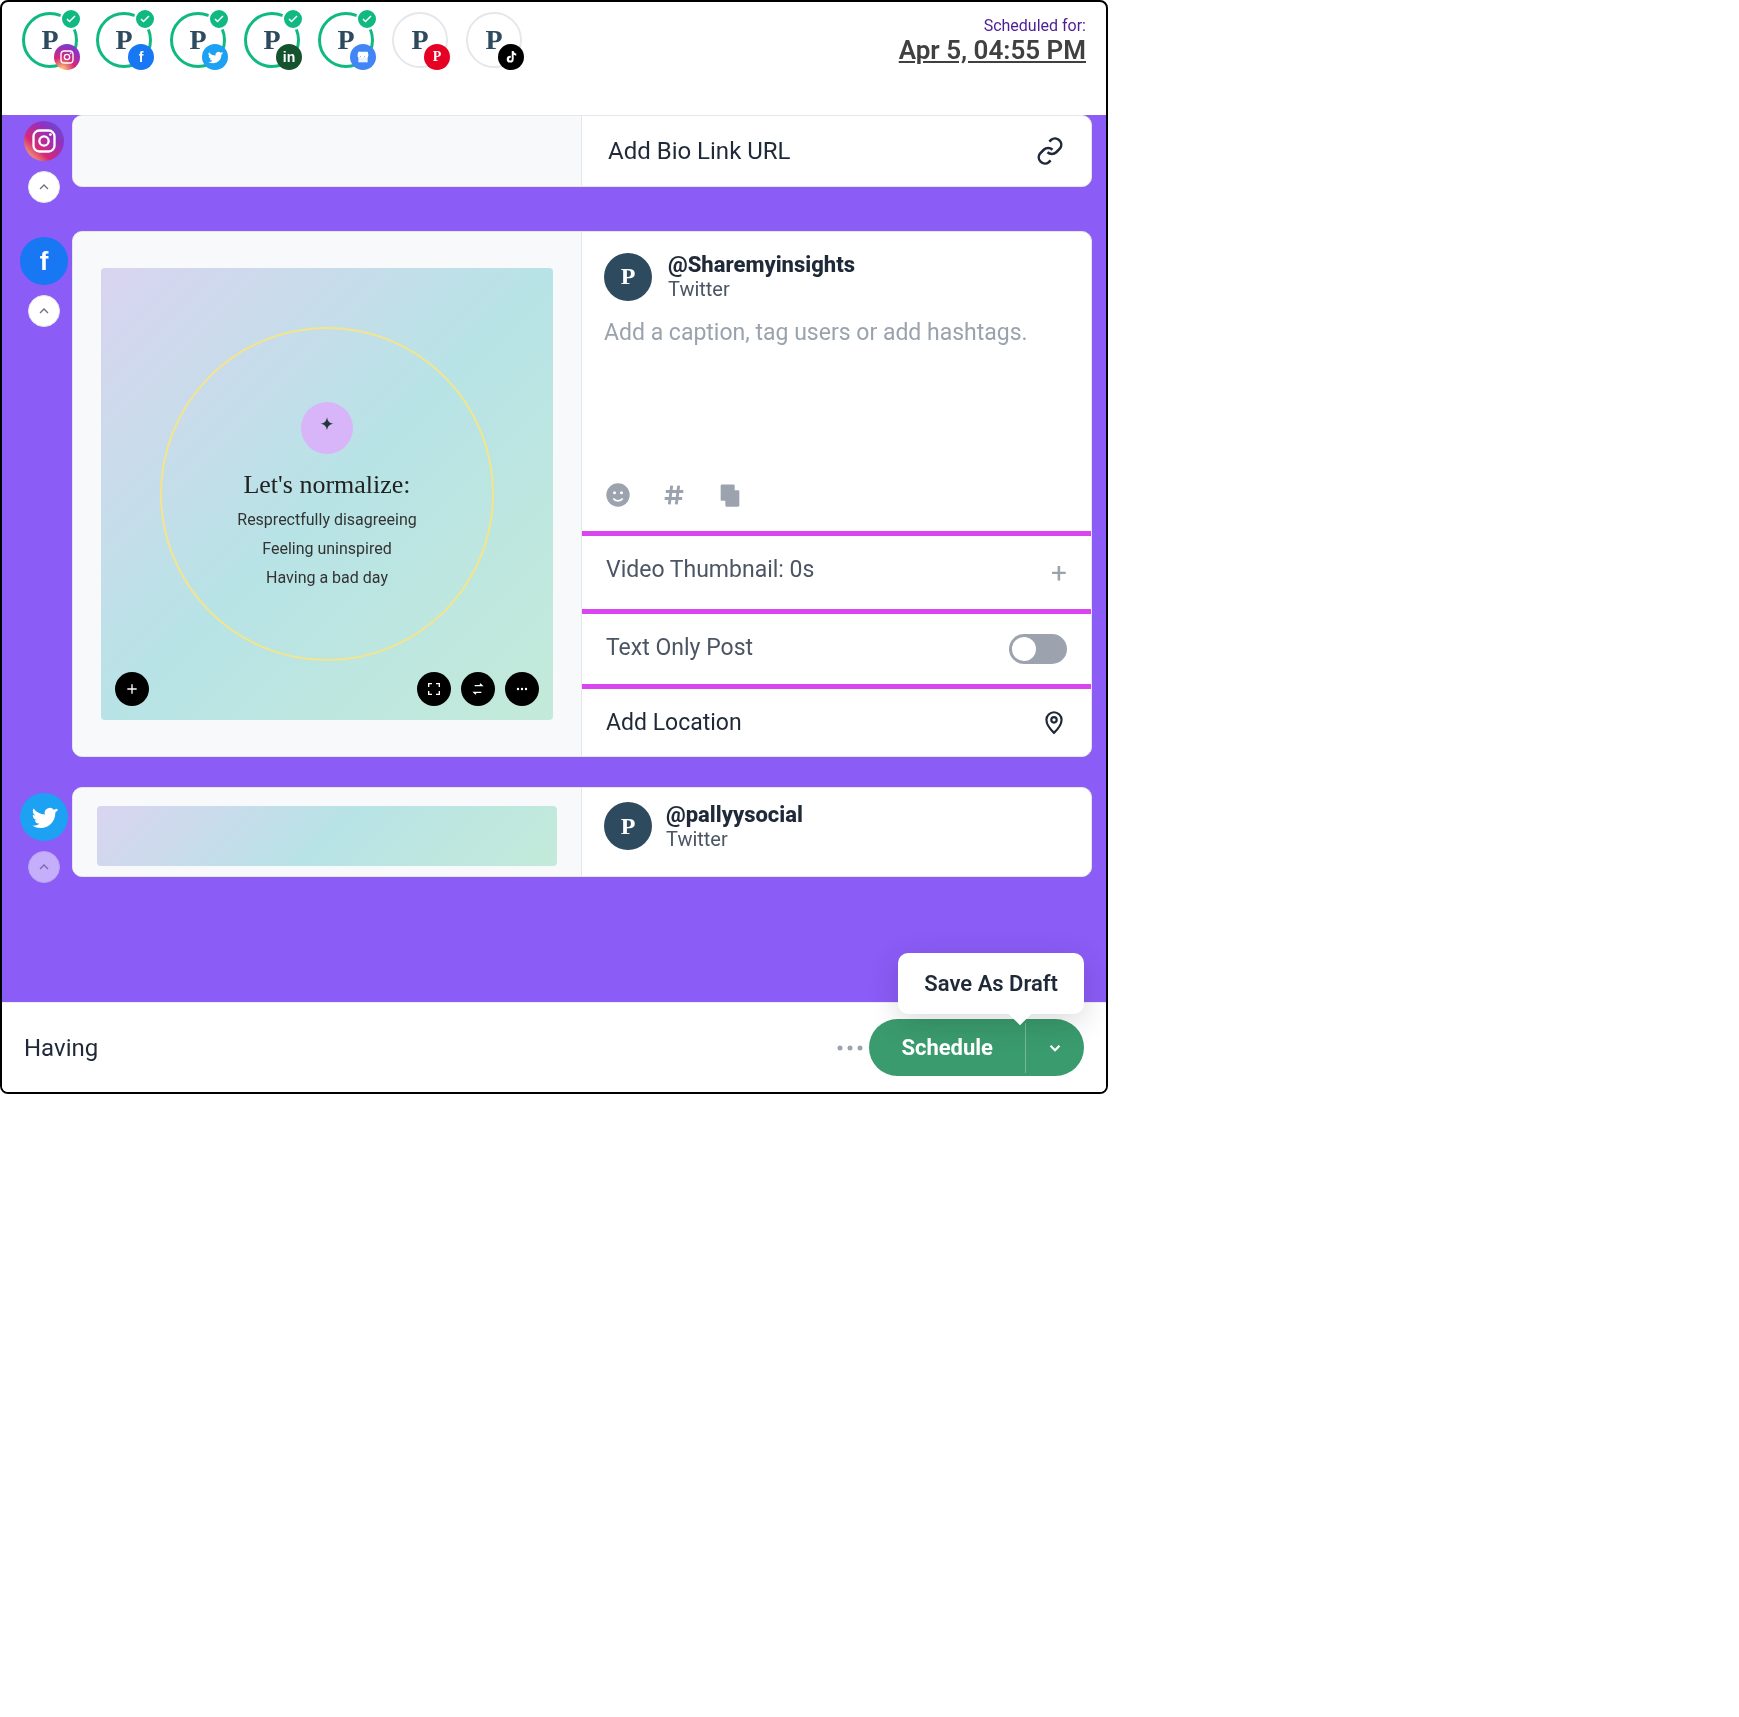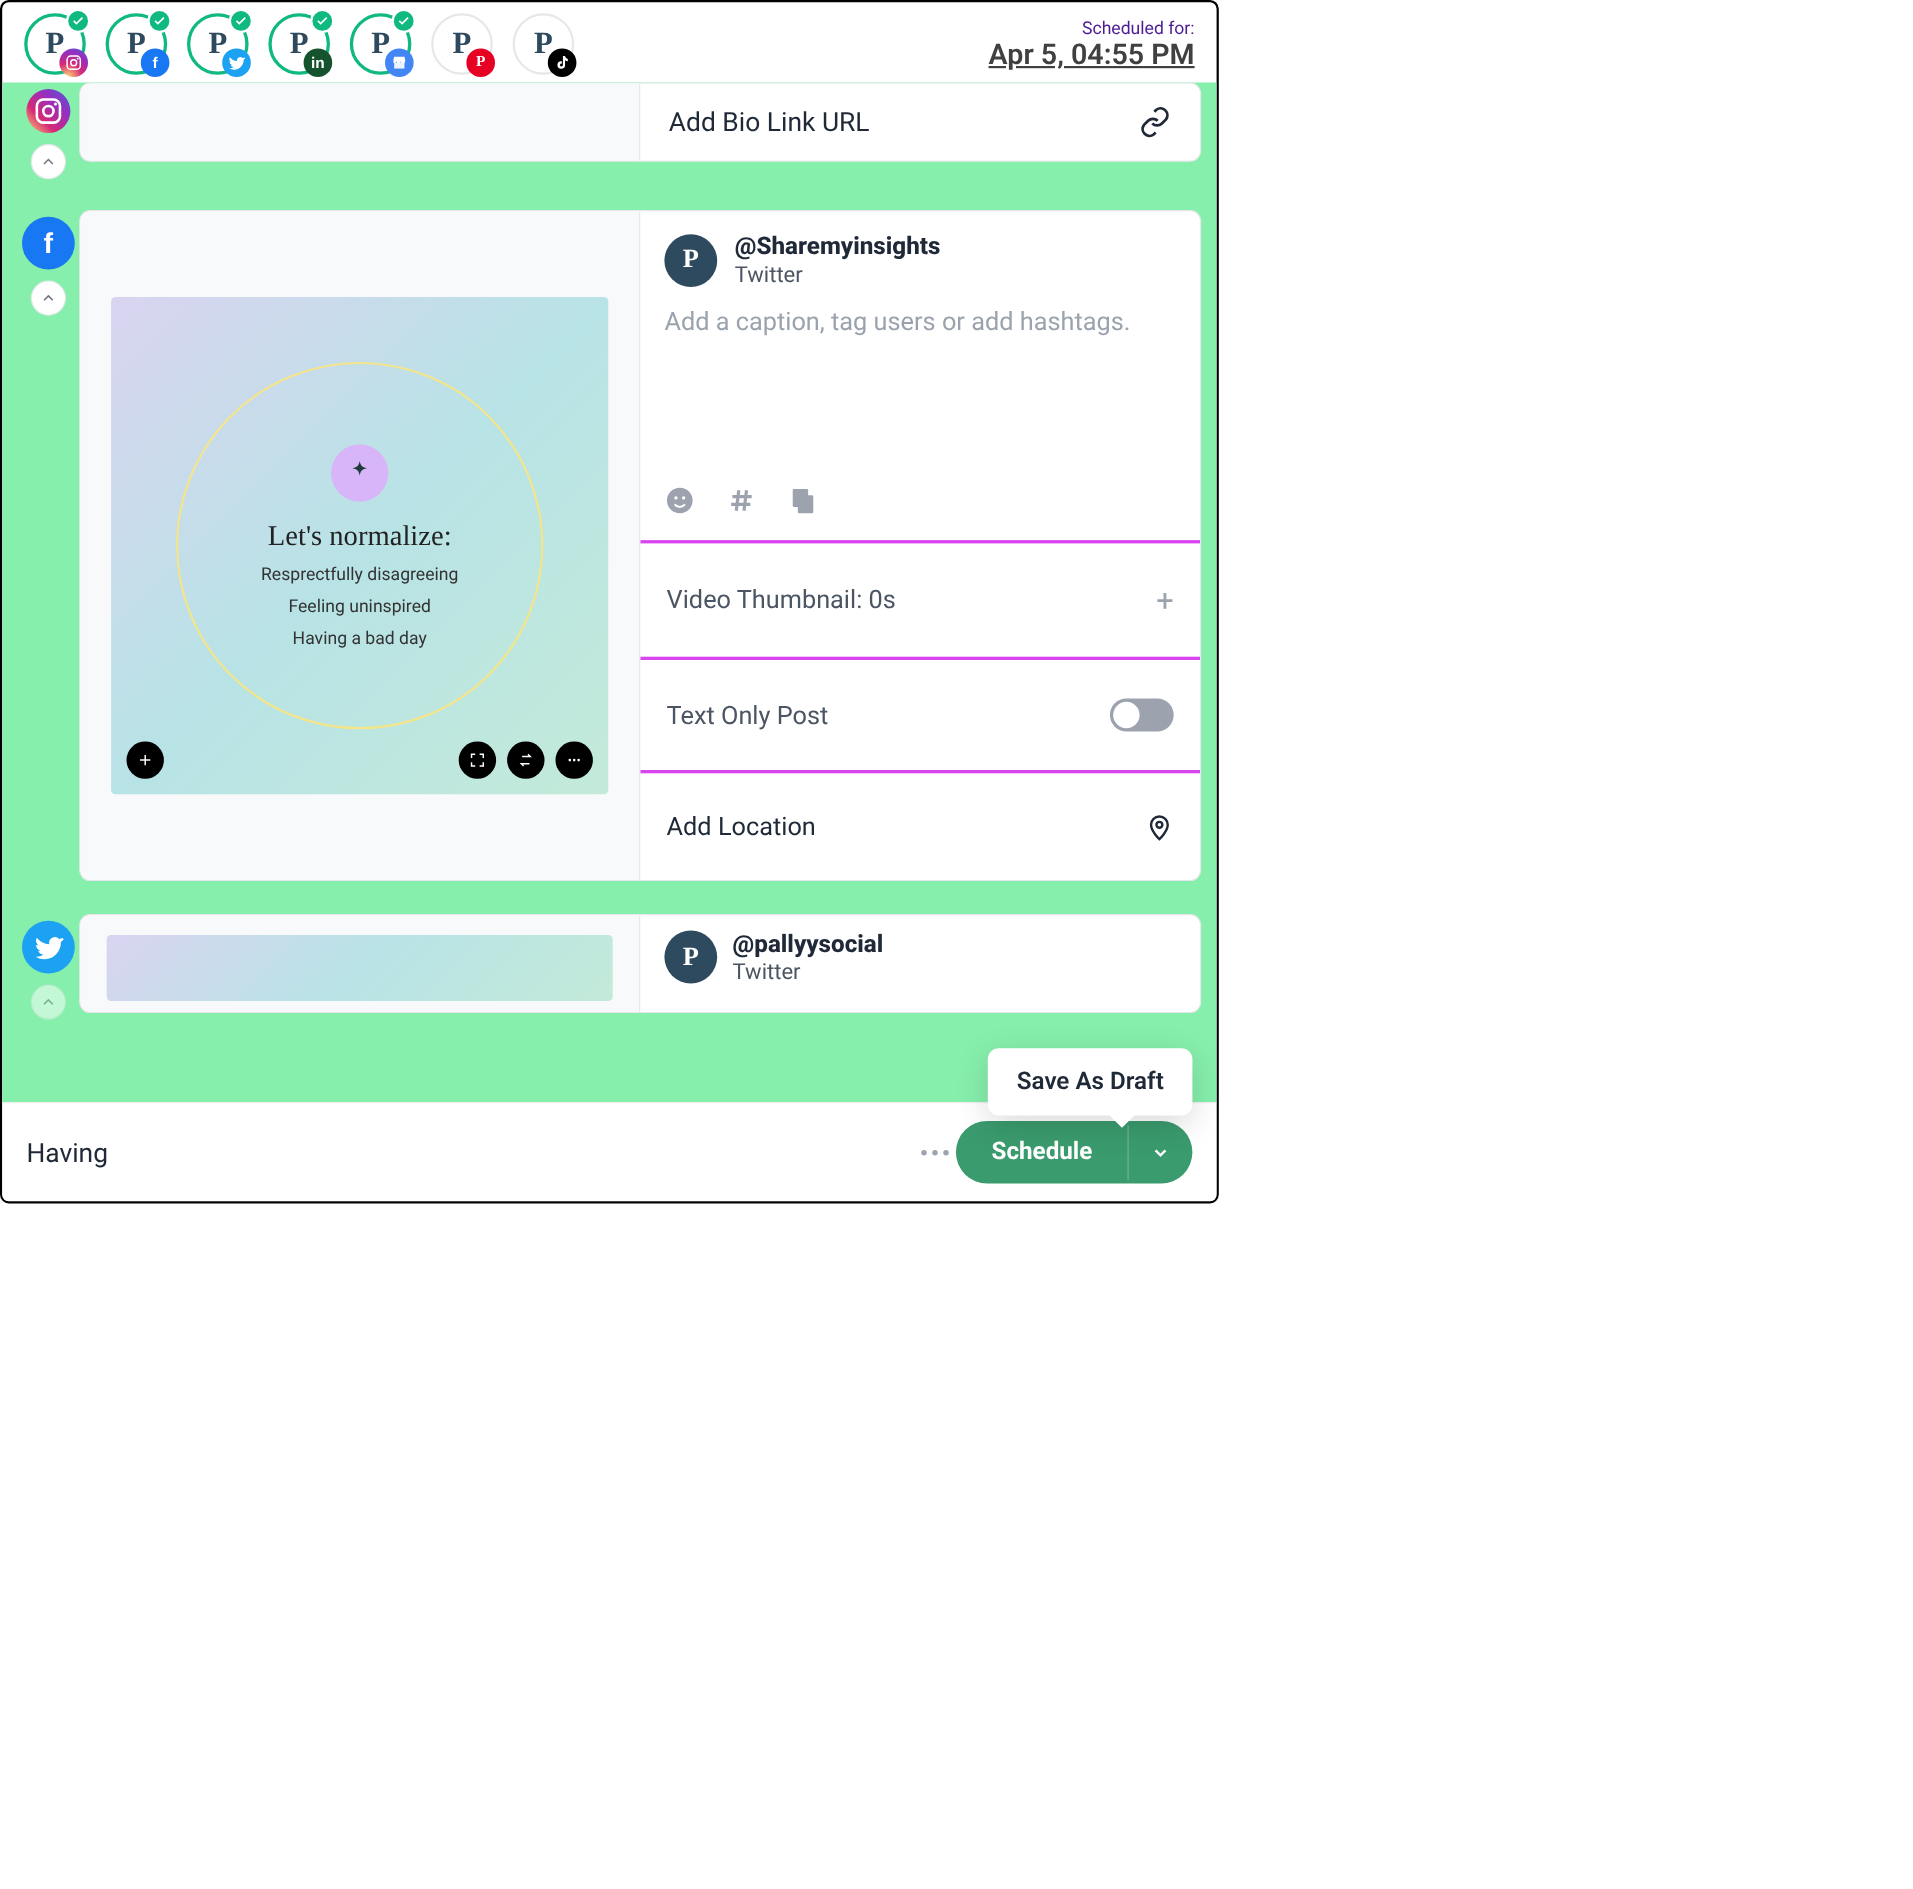--- a/index.html
+++ b/index.html
@@ -79,21 +79,22 @@
 
   .sched-info { text-align: right; }
   .sched-label { font-size: 16px; color: #4c1d95; }
   .sched-time { font-size: 26px; font-weight: 600; text-decoration: underline; color: #404040; cursor: pointer; }
 
   
   .main {
     flex: 1;
     overflow-y: auto;
     padding: 0;
-    background: #86efac;
+    background: #8b5cf6;
+    margin-top: 40px;
   }
 
   
   .row {
     display: flex;
     align-items: flex-start;
     padding: 0 14px 30px 14px;
   }
   .row-rail {
     width: 56px;
@@ -169,21 +170,21 @@
 
   
   .rhead{display:flex;align-items:center;gap:16px;padding:20px 22px 4px 22px;}
   .rhead .pavatar{width:48px;height:48px;border-radius:50%;background:#2e4a5f;display:flex;align-items:center;justify-content:center;color:#fff;font-family:Georgia,serif;font-weight:800;font-size:24px;}
   .rhandle{font-size:22px;font-weight:800;color:#1f2937;}
   .rnet{font-size:20px;color:#4b5563;}
   .caption-area{padding:14px 22px 6px 22px;font-size:23px;color:#9aa3ad;min-height:170px;}
   .cap-tools{display:flex;gap:28px;padding:6px 22px 18px 22px;color:#9ca3af;}
   .cap-tools .tool{cursor:pointer;}
   .cap-tools svg{width:28px;height:28px;fill:#9ca3af;}
-  .opt-row{border-top:3px solid #d946ef;padding:35px 24px;display:flex;align-items:center;justify-content:space-between;font-size:23px;color:#4b5563;}
+  .opt-row{border-top:5px solid #d946ef;padding:20px 24px;display:flex;justify-content:space-between;font-size:23px;color:#4b5563;}
   .opt-row.clickable{cursor:pointer;color:#1f2937;}
   .opt-row svg{width:26px;height:26px;stroke:#1f2937;stroke-width:2;fill:none;}
   .plus{font-size:28px;color:#9ca3af;}
   .toggle{width:58px;height:30px;border-radius:999px;background:#9ca3af;position:relative;}
   .toggle::after{content:"";position:absolute;left:3px;top:3px;width:24px;height:24px;border-radius:50%;background:#fff;}
 
   
   .tw-card{flex:1;border:1px solid #e5e7eb;border-radius:10px;background:#fff;display:flex;overflow:hidden;height:90px;}
   .tw-left{width:50%;border-right:1px solid #e5e7eb;background:#f8f9fa;padding:18px 24px 0 24px;}
   .tw-left .mpeek{height:60px;border-radius:4px;background:linear-gradient(135deg,#d9d4f0,#b8e3e6,#c3ead9);}

